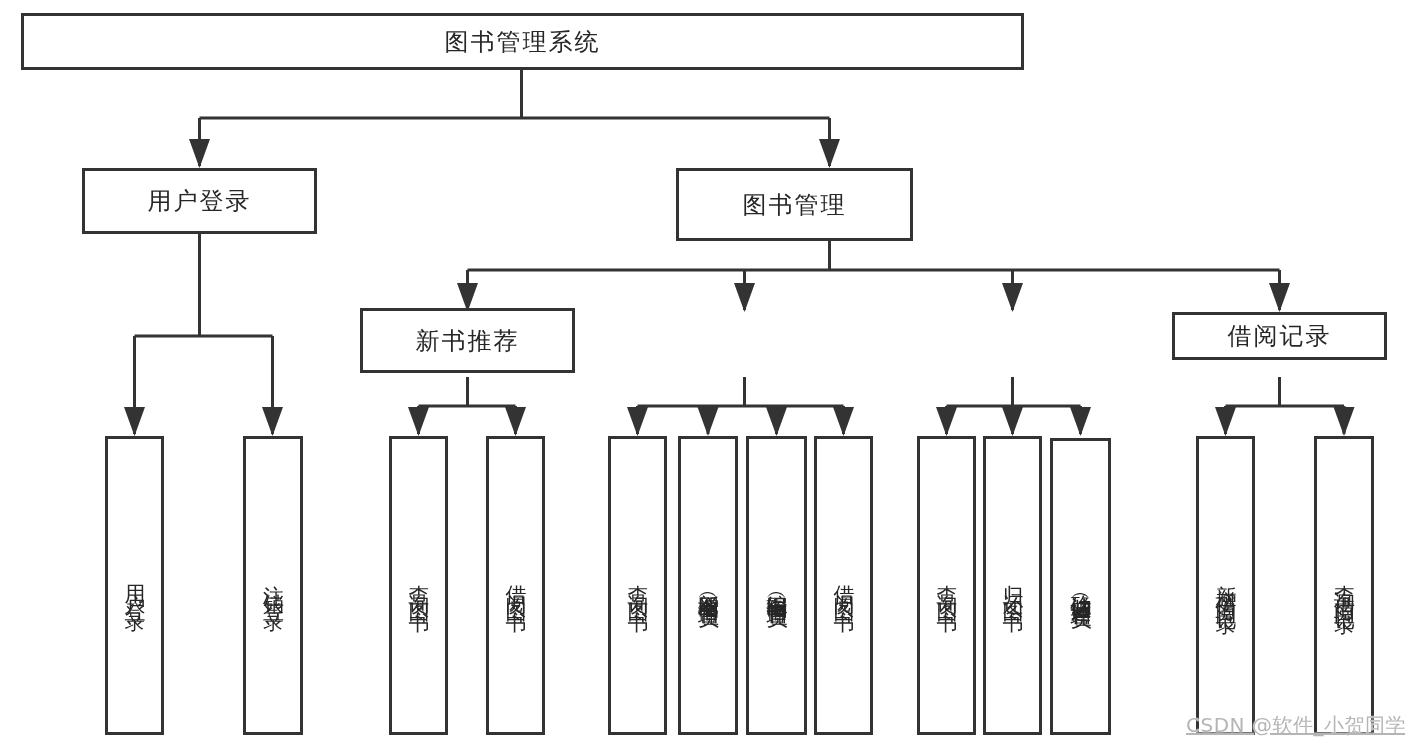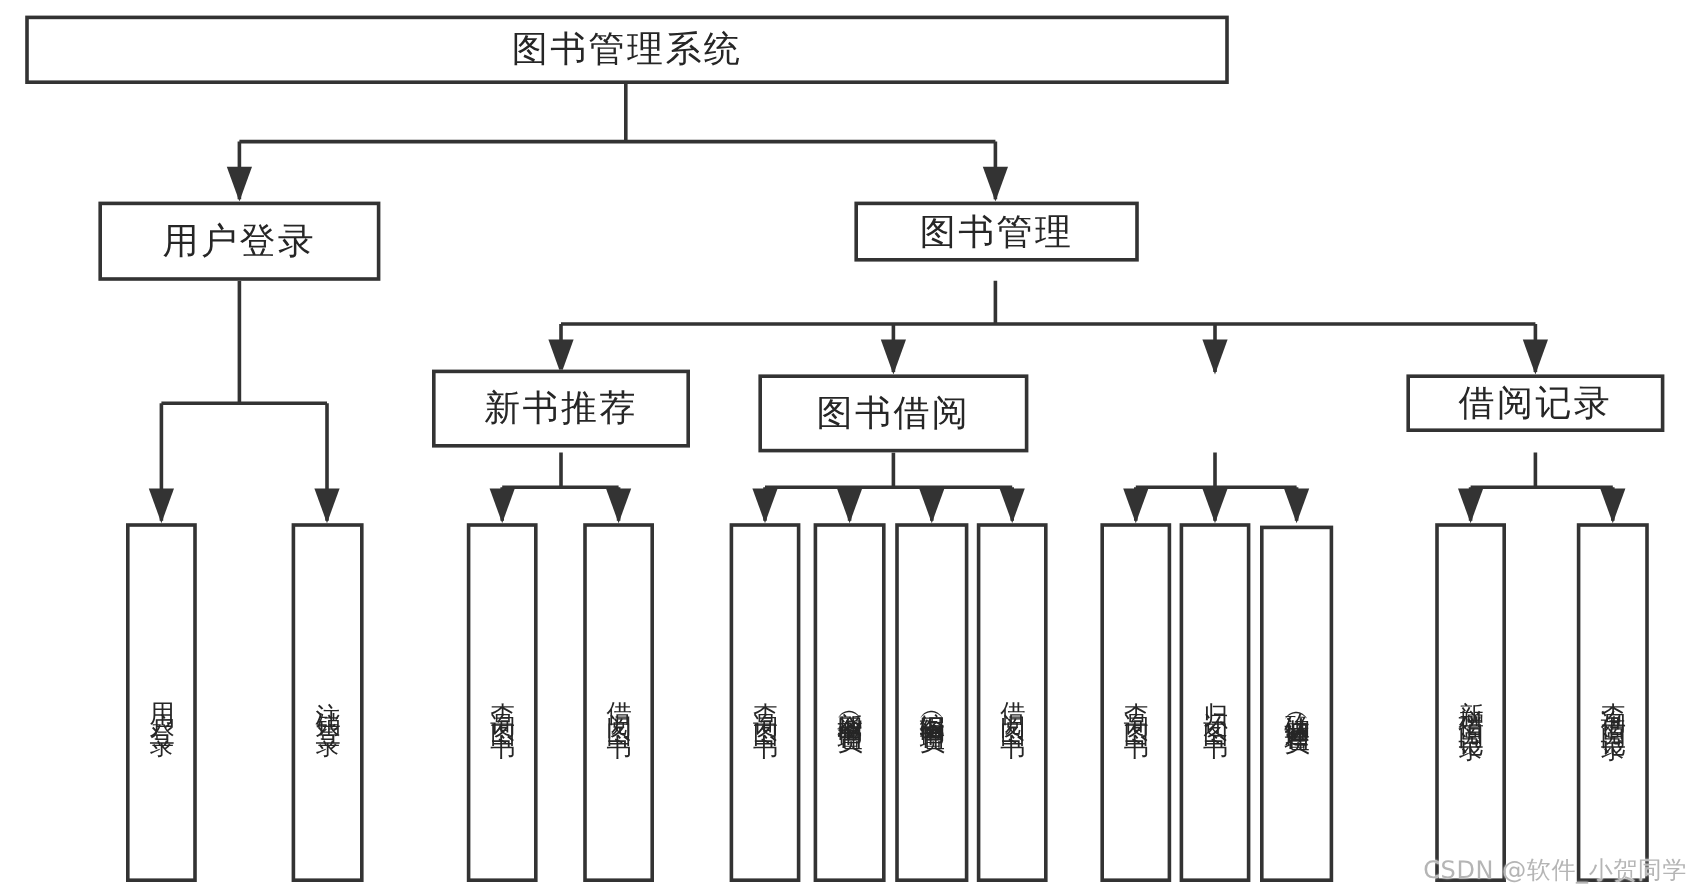--- a/index.html
+++ b/index.html
@@ -14,39 +14,40 @@
   .box{
     position:absolute;
     box-sizing:border-box;
     border:3px solid #333333;
     background:#ffffff;
     color:#262626;
     display:flex;align-items:center;justify-content:center;
     text-align:center;
     z-index:2;
   }
-  .h{font-size:30px;letter-spacing:2px;white-space:nowrap;}
+  .h{font-size:24px;letter-spacing:2px;white-space:nowrap;}
   .v{
     writing-mode:vertical-rl;
     text-orientation:mixed;
     font-size:21px;
     line-height:1;
   }
   .v.s{letter-spacing:9px;}
   .v.m{letter-spacing:6px;}
   .v.l{letter-spacing:2px;}
   .watermark{
     position:absolute;
     left:1186px;top:712px;
     font-size:20px;
     color:#b5b5b5;
     letter-spacing:0.5px;
     white-space:nowrap;
     z-index:3;
     text-shadow:0 0 2px #ffffff,0 0 1px #ffffff;
+    text-decoration:underline;
   }
 </style>
 </head>
 <body>
 
 <div class="canvas">
 
   <svg class="wires" width="1405" height="747" viewBox="0 0 1405 747">
     <g stroke="#333333" stroke-width="3" fill="none">
 
@@ -83,24 +84,23 @@
       <polygon points="1012.5,436 1002,407 1023,407"></polygon>
       <polygon points="1080.5,436 1070,407 1091,407"></polygon>
       <polygon points="1225.5,436 1215,407 1236,407"></polygon>
       <polygon points="1344,436 1333.5,407 1354.5,407"></polygon>
     </g>
   </svg>
 
   <div class="box h" style="left:21px;top:13px;width:1003px;height:57px">图书管理系统</div>
 
   <div class="box h" style="left:82px;top:168px;width:235px;height:66px">用户登录</div>
-  <div class="box h" style="left:712px;top:168px;width:237px;height:50px">图书管理</div>
+  <div class="box h" style="left:676px;top:168px;width:237px;height:73px">图书管理</div>
 
   <div class="box h" style="left:360px;top:308px;width:215px;height:65px">新书推荐</div>
-  <div class="box h" style="left:632px;top:312px;width:225px;height:65px">图书借阅</div>
   <div class="box h" style="left:1172px;top:312px;width:215px;height:48px">借阅记录</div>
 
   <div class="box v s" style="left:105px;top:436px;width:59px;height:299px">用户登录</div>
   <div class="box v s" style="left:243px;top:436px;width:60px;height:299px">注销登录</div>
 
   <div class="box v s" style="left:389px;top:436px;width:59px;height:299px">查询图书</div>
   <div class="box v s" style="left:486px;top:436px;width:59px;height:299px">借阅图书</div>
 
   <div class="box v s" style="left:608px;top:436px;width:59px;height:299px">查询图书</div>
   <div class="box v l" style="left:678px;top:436px;width:60px;height:299px">新增图书（管理员）</div>

